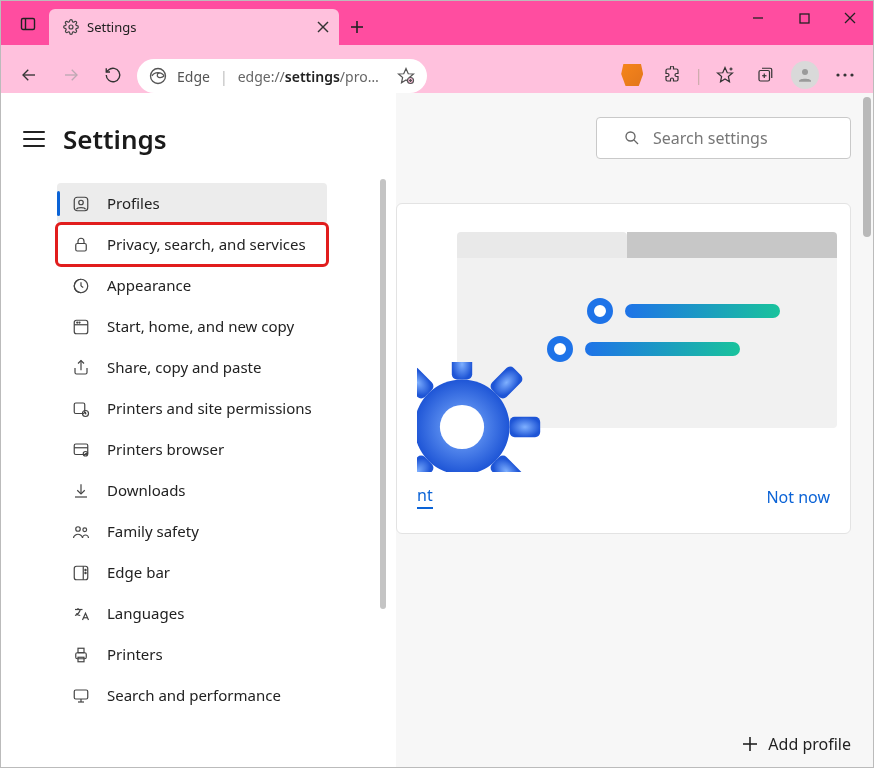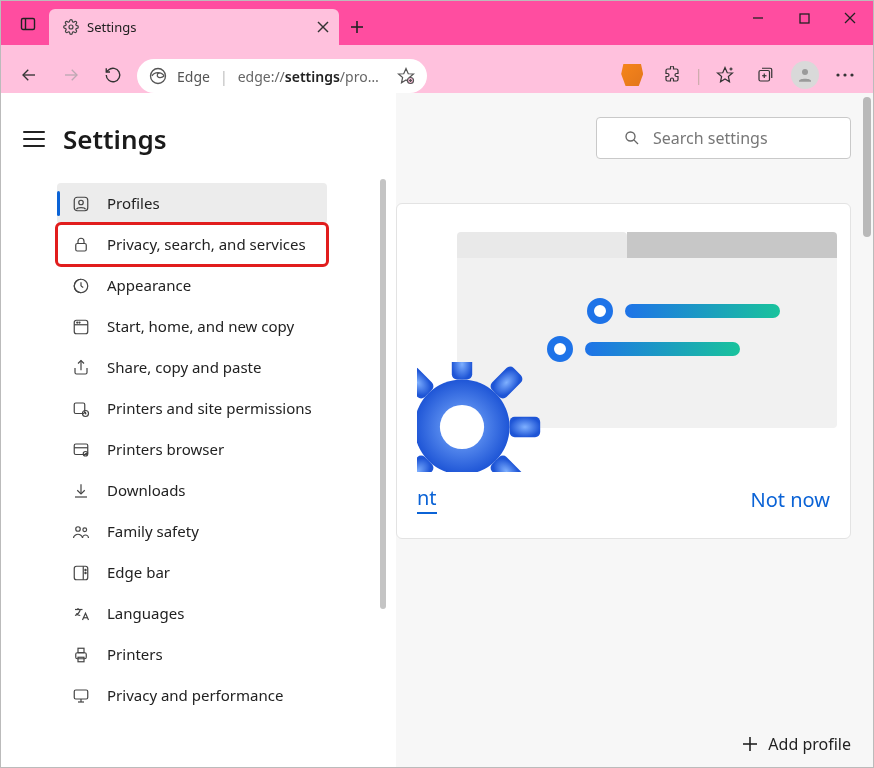--- a/index.html
+++ b/index.html
@@ -51,21 +51,21 @@
 .illus{height:230px;position:relative;display:flex;justify-content:center;}
 .win-illus{position:absolute;left:40px;top:0;width:380px;}
 .win-illus .tabrow{height:26px;display:flex;}
 .win-illus .tabrow .t1{width:170px;background:#e9e9e9;border-top-left-radius:4px;border-top-right-radius:4px;}
 .win-illus .tabrow .t2{flex:1;background:#c7c7c7;border-top-right-radius:4px;}
 .win-illus .body{height:170px;background:#f1f1f1;border-radius:0 0 4px 4px;position:relative;}
 .circle{width:26px;height:26px;border:7px solid #1e73e8;border-radius:50%;position:absolute;background:#fff;}
 .bar{height:14px;border-radius:7px;background:linear-gradient(90deg,#1e73e8 0%,#19c39c 100%);position:absolute;}
 .gear{position:absolute;left:0;bottom:-10px;width:140px;height:110px;overflow:hidden;}
 .gear svg{position:absolute;left:-40px;bottom:-40px;}
-.links{display:flex;justify-content:space-between;align-items:center;margin-top:22px;font-size:20px;}
+.links{display:flex;justify-content:space-between;align-items:center;margin-top:22px;font-size:16px;}
 .links a{color:#0b63d6;text-decoration:none;}
 .links .nt{border-bottom:2px solid #0b63d6;padding-bottom:1px;}
 .add-profile{position:absolute;right:22px;top:640px;display:flex;align-items:center;gap:10px;font-size:16px;color:#222;}
 svg{display:block;}
 </style>
 </head>
 <body>
 
 <div class="window">
 
@@ -340,21 +340,21 @@
             <span class="nav-label">Printers</span>
           </div>
           <div class="nav-item">
             <span class="nav-icon">
                 <svg width="18" height="18" viewBox="0 0 24 24" fill="none" stroke="currentColor" stroke-width="1.6">
                   <rect x="3" y="4" width="18" height="12" rx="2"></rect>
                   <line x1="8" y1="20" x2="16" y2="20"></line>
                   <line x1="12" y1="16" x2="12" y2="20"></line>
                 </svg>
               </span>
-            <span class="nav-label">Privacy and performance</span>
+            <span class="nav-label">Search and performance</span>
           </div>
         </div>
         <div class="nav-scroll"></div>
       </div>
     </div>
 
     <div class="right-col">
       <div class="right-scroll"></div>
       <div class="search-wrap">
         <div class="search">

